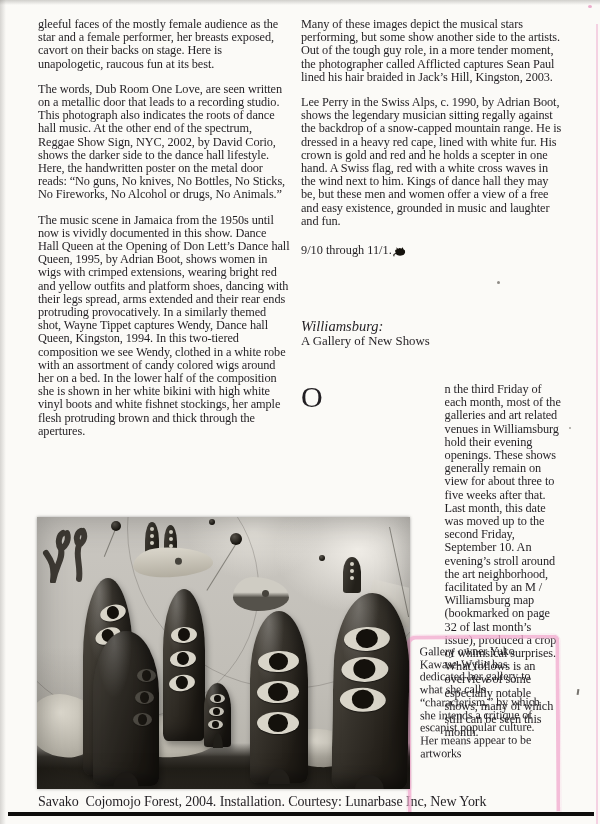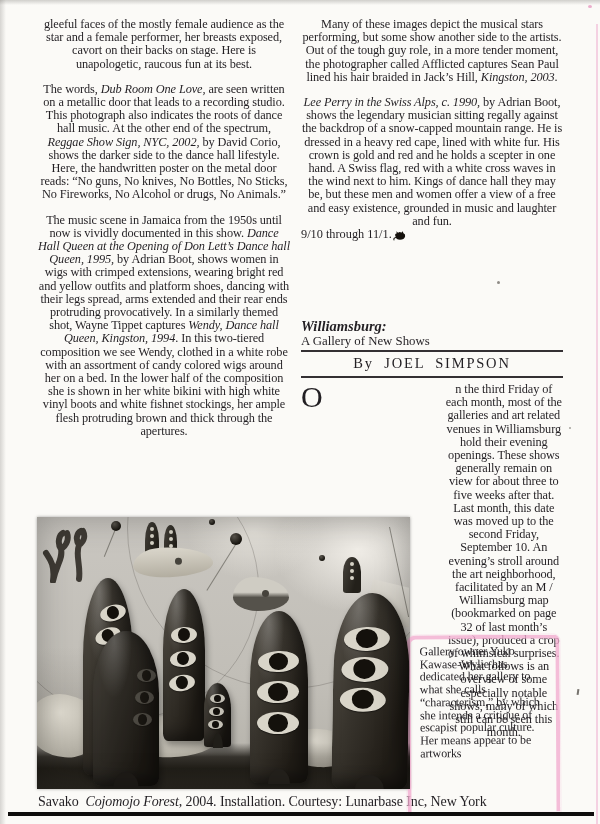--- a/index.html
+++ b/index.html
@@ -3,28 +3,28 @@
 <meta charset="utf-8">
 <title>Scanned magazine page</title>
 <style>
   html,body{margin:0;padding:0;}
   body{width:600px;height:824px;position:relative;overflow:hidden;
        background:#fbfaf7;font-family:"Liberation Serif","DejaVu Serif",serif;color:#221f23;}
   .page{position:absolute;inset:0;}
 
   
   .col{position:absolute;}
-  .col p, p.intro{margin:0 0 12px;font-size:12.3px;line-height:13.2px;letter-spacing:-0.1px;text-align:center;}
-  p.mb0{margin-bottom:0;}
+  .col p, p.intro{margin:0 0 12px;font-size:12.3px;line-height:13.2px;letter-spacing:-0.1px;}
+  p.mb0{margin-bottom:16px;}
   .dateline{font-size:12.3px;line-height:13.2px;display:flex;align-items:center;gap:0;}
   .endmark{display:inline-block;margin-left:1px;position:relative;top:1px;}
 
   
   .heading{position:absolute;left:301px;top:318px;width:262px;}
-  .heading .title{font-style:italic;font-weight:bold;font-size:14.5px;line-height:16px;}
+  .heading .title{font-style:italic;font-weight:normal;font-size:14.5px;line-height:16px;}
   .heading .subtitle{font-size:12.8px;line-height:15px;}
   .byline{position:absolute;left:301px;top:350px;width:262px;box-sizing:border-box;
           border-top:2px solid #343033;border-bottom:2px solid #343033;
           padding:3px 0 4px;text-align:center;font-size:14.5px;letter-spacing:1.8px;word-spacing:5px;}
   p.intro{position:absolute;left:301px;top:383px;width:262px;}
   .dropcap{float:left;font-size:30px;line-height:25px;padding:1px 3px 0 0;}
   .wrap-spacer{float:left;width:119px;height:330px;margin-top:120px;}
 
   
   .pinkbox{position:absolute;left:407px;top:635px;width:153px;height:177px;box-sizing:border-box;
@@ -74,21 +74,21 @@
   .edge-top{position:absolute;left:0;top:0;right:0;height:5px;
             background:linear-gradient(180deg,rgba(118,116,112,.32),rgba(118,116,112,0));}
   .edge-left{position:absolute;left:0;top:0;bottom:0;width:6px;
             background:linear-gradient(90deg,rgba(118,116,112,.28),rgba(118,116,112,0));}
   .edge-right-pink{position:absolute;right:2px;top:24px;bottom:0;width:2px;background:rgba(236,160,200,.45);}
   .artifact{position:absolute;}
   .spk1{left:497px;top:281px;width:3px;height:3px;border-radius:50%;background:#8e8b86;}
   .spk2{left:577px;top:689px;width:2px;height:6px;background:#76736e;transform:rotate(8deg);}
   .spk3{left:588px;top:5px;width:4px;height:3px;border-radius:50%;background:#ebadcc;}
   .spk4{left:569px;top:427px;width:2px;height:2px;border-radius:50%;background:#a5a29c;}
-  .i{font-style:italic;}
+  .i{}
 </style>
 </head>
 <body>
 
 <div class="page">
 
   <div class="edge-top"></div>
   <div class="edge-left"></div>
   <div class="edge-right-pink"></div>
 
@@ -107,23 +107,20 @@
         <path d="M4 10 Q2 6 6 5 L5 2 L8 4 Q11 2 13 4 L15 2 L16.5 5 Q20 6.5 19 10 Q17.5 15 11 15 Q5 15 4 10 Z" fill="#15120d"></path>
         <path d="M4.5 11.5 Q0.5 12.5 1.5 15.5" stroke="#15120d" stroke-width="1.6" fill="none" stroke-linecap="round"></path>
       </svg>
     </div>
   </div>
 
   <div class="heading">
     <div class="title">Williamsburg:</div>
     <div class="subtitle">A Gallery of New Shows</div>
   </div>
-  <div class="byline">
-    <span>By JOEL SIMPSON</span>
-  </div>
 
   <p class="intro"><span class="dropcap">O</span><span class="wrap-spacer"></span><span>n the third Friday of each month, most of the galleries and art related venues in Williamsburg hold their evening openings. These shows generally remain on view for about three to five weeks after that. Last month, this date was moved up to the second Friday, September 10. An evening’s stroll around the art neighborhood, facilitated by an M / Williamsburg map (bookmarked on page 32 of last month’s issue), produced a crop of whimsical surprises. What follows is an overview of some especially notable shows, many of which still can be seen this month.</span></p>
 
   <div class="photo">
     <i class="arc" style="left:90px;top:-150px;width:320px;height:320px;"></i>
     <i class="arc" style="left:-40px;top:-60px;width:260px;height:260px;"></i>
 
     <svg style="left:4px;top:6px;z-index:1;" width="72" height="60" viewBox="0 0 72 60">
       <path d="M12 58 C14 42 9 36 5 30 M12 58 C16 40 22 36 20 26 M20 26 C16 20 18 12 22 10 M20 26 C26 22 28 16 26 10 M38 56 C40 42 34 32 38 22 M38 22 C34 16 36 10 40 8 M38 22 C44 18 44 12 42 8" stroke="#3e3a34" stroke-width="6" fill="none" stroke-linecap="round"></path>
     </svg>

